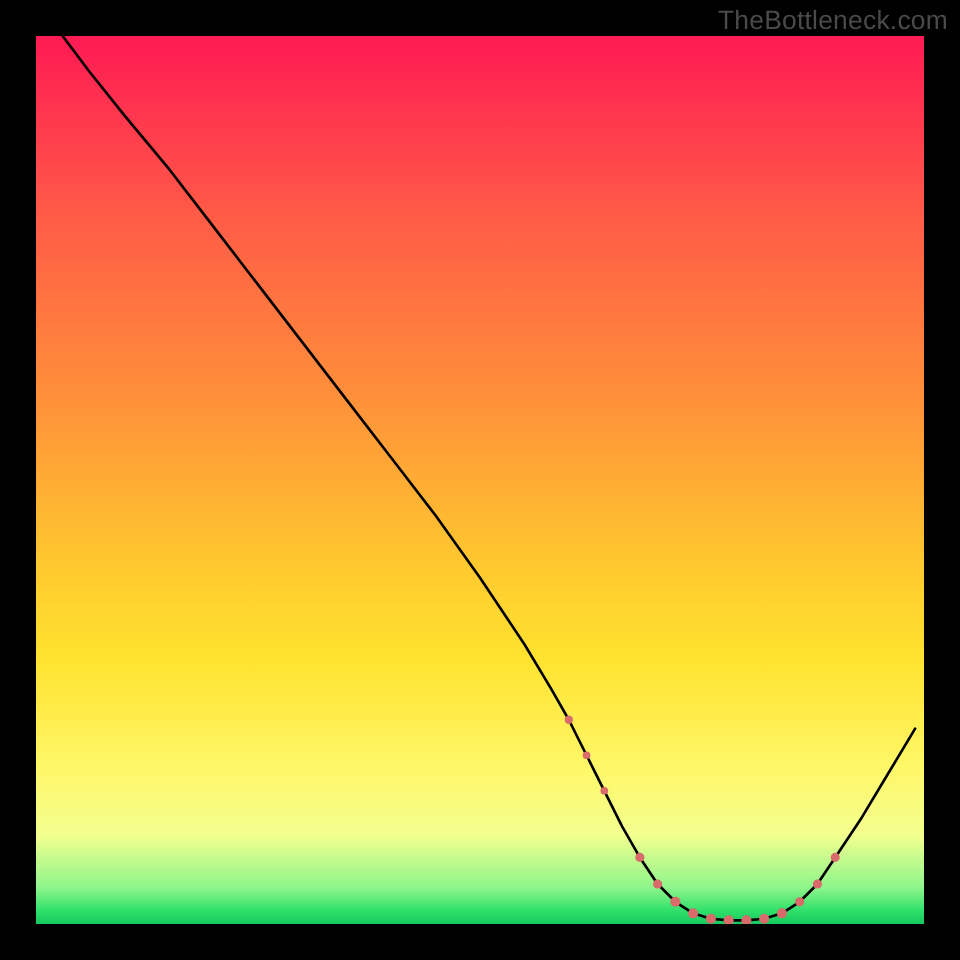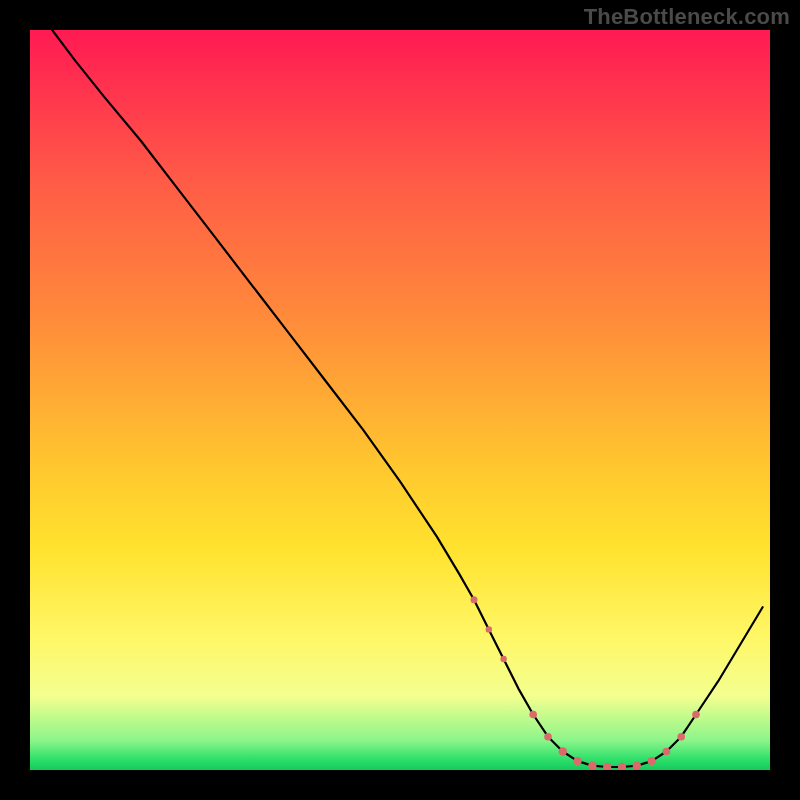--- a/index.html
+++ b/index.html
@@ -16,21 +16,21 @@
     width: 800px;
     height: 800px;
     background: #000;
   }
   .watermark {
     position: absolute;
     top: 4px;
     right: 10px;
     color: #4a4a4a;
     font-size: 22px;
-    font-weight: 700;
+    font-weight: 400;
     letter-spacing: 0.2px;
     z-index: 5;
   }
   .plot {
     position: absolute;
     left: 30px;
     top: 30px;
     width: 740px;
     height: 740px;
     overflow: hidden;

